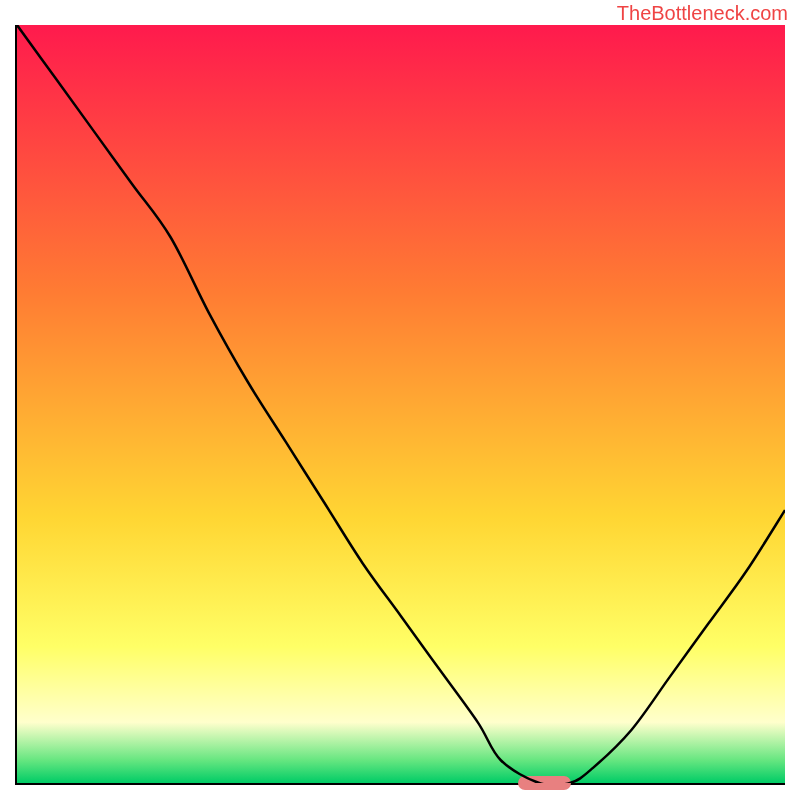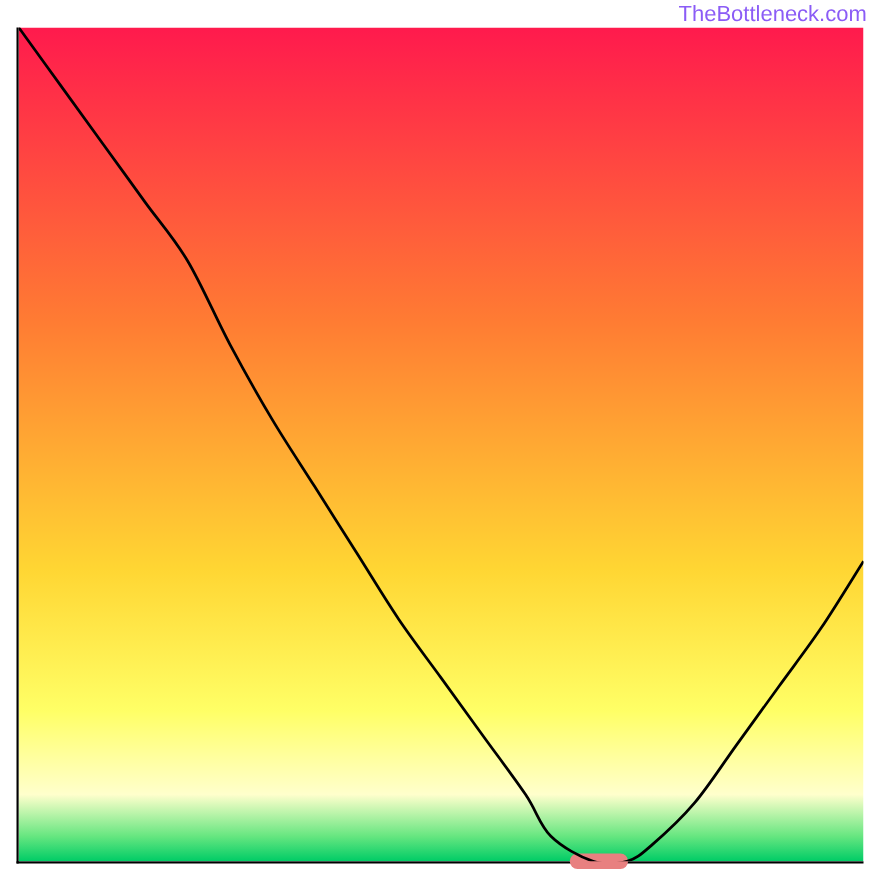--- a/index.html
+++ b/index.html
@@ -9,21 +9,21 @@
   height: 800px;
   position: relative;
   background: #fff;
   font-family: Arial, sans-serif;
 }
 .watermark {
   position: absolute;
   top: 2px;
   right: 12px;
   font-size: 20px;
-  color: #8b5cf6;
+  color: #ef4444;
   font-weight: normal;
   z-index: 20;
 }
 .chart-area {
   position: absolute;
   left: 15px;
   top: 25px;
   width: 770px;
   height: 760px;
   border-left: 2.5px solid #000;

